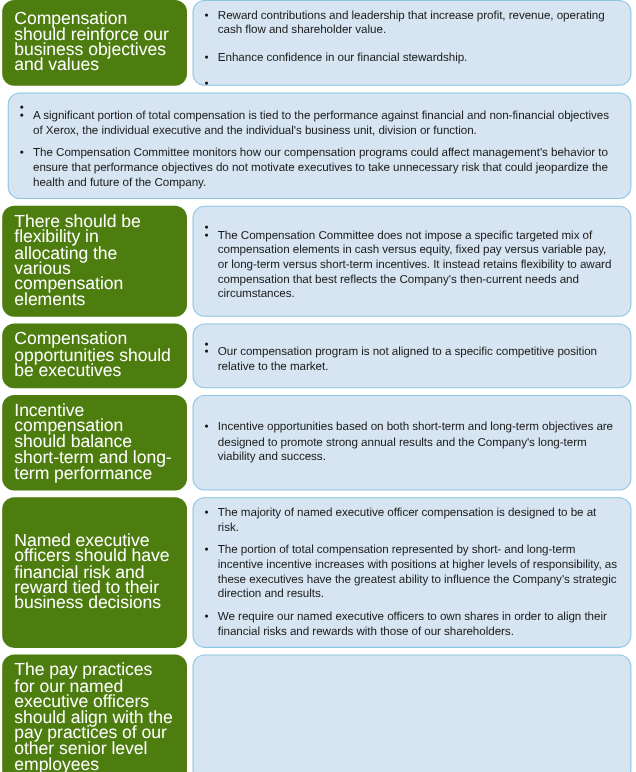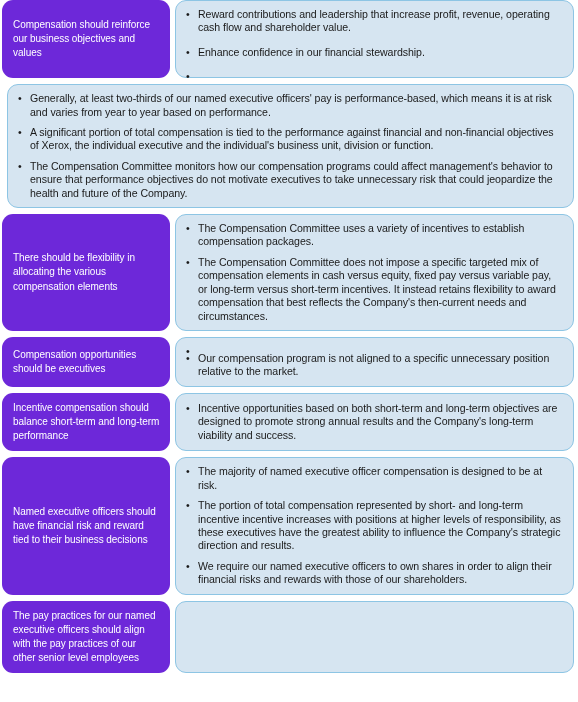--- a/index.html
+++ b/index.html
@@ -28,24 +28,24 @@
     padding: 0 4px 0 2px;
     margin-bottom: 6px;
   }
   .principle-row:last-child {
     margin-bottom: 0;
   }
   
   .principle-title {
     width: 168px;
     min-width: 168px;
-    background: #6d28d9;
+    background: #4d7c0f;
     border-radius: 11px;
     color: #ffffff;
-    font-size: 10px;
+    font-size: 16px;
     line-height: 14.2px;
     display: flex;
     align-items: center;
     box-sizing: border-box;
     padding: 8px 9px 8px 11px;
     letter-spacing: -0.05px;
   }
   .principle-title span {
     display: block;
   }
@@ -103,45 +103,45 @@
         <ul class="bullet-list">
           <li class="bullet-item"><span class="dot">•</span><span>Reward contributions and leadership that increase profit, revenue, operating cash flow and shareholder value.</span></li>
           <li class="bullet-item"><span class="dot">•</span><span>Enhance confidence in our financial stewardship.</span></li>
           <li class="bullet-item"><span class="dot">•</span></li>
         </ul>
       </div>
     </div>
     <div class="principle-row">
       <div class="principle-detail">
         <ul class="bullet-list">
-          <li class="bullet-item"><span class="dot">•</span><span>Generally, at least two-thirds of our named executive officers' pay is performance-based, which means it is at risk and varies from year to year based on performance.</span></li>
+          <li class="bullet-item"><span class="dot">•</span></li>
           <li class="bullet-item"><span class="dot">•</span><span>A significant portion of total compensation is tied to the performance against financial and non-financial objectives of Xerox, the individual executive and the individual's business unit, division or function.</span></li>
           <li class="bullet-item"><span class="dot">•</span><span>The Compensation Committee monitors how our compensation programs could affect management's behavior to ensure that performance objectives do not motivate executives to take unnecessary risk that could jeopardize the health and future of the Company.</span></li>
         </ul>
       </div>
     </div>
     <div class="principle-row">
       <div class="principle-title">
         <span>There should be flexibility in allocating the various compensation elements</span>
       </div>
       <div class="principle-detail">
         <ul class="bullet-list">
-          <li class="bullet-item"><span class="dot">•</span><span>The Compensation Committee uses a variety of incentives to establish compensation packages.</span></li>
+          <li class="bullet-item"><span class="dot">•</span></li>
           <li class="bullet-item"><span class="dot">•</span><span>The Compensation Committee does not impose a specific targeted mix of compensation elements in cash versus equity, fixed pay versus variable pay, or long-term versus short-term incentives. It instead retains flexibility to award compensation that best reflects the Company's then-current needs and circumstances.</span></li>
         </ul>
       </div>
     </div>
     <div class="principle-row">
       <div class="principle-title">
         <span>Compensation opportunities should be executives</span>
       </div>
       <div class="principle-detail">
         <ul class="bullet-list">
           <li class="bullet-item"><span class="dot">•</span></li>
-          <li class="bullet-item"><span class="dot">•</span><span>Our compensation program is not aligned to a specific unnecessary position relative to the market.</span></li>
+          <li class="bullet-item"><span class="dot">•</span><span>Our compensation program is not aligned to a specific competitive position relative to the market.</span></li>
         </ul>
       </div>
     </div>
     <div class="principle-row">
       <div class="principle-title">
         <span>Incentive compensation should balance short-term and long-term performance</span>
       </div>
       <div class="principle-detail">
         <ul class="bullet-list">
           <li class="bullet-item"><span class="dot">•</span><span>Incentive opportunities based on both short-term and long-term objectives are designed to promote strong annual results and the Company's long-term viability and success.</span></li>

